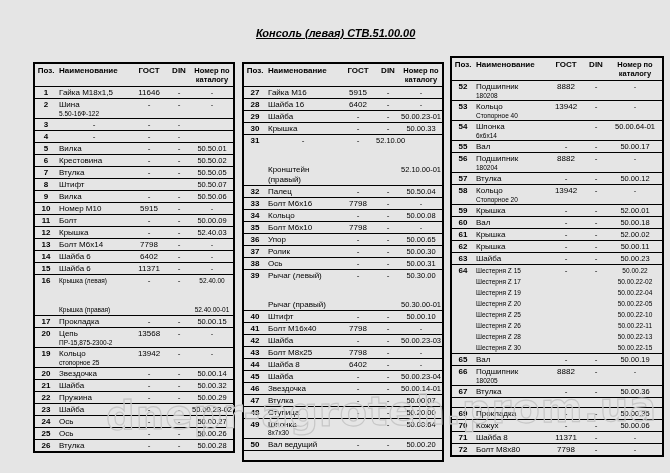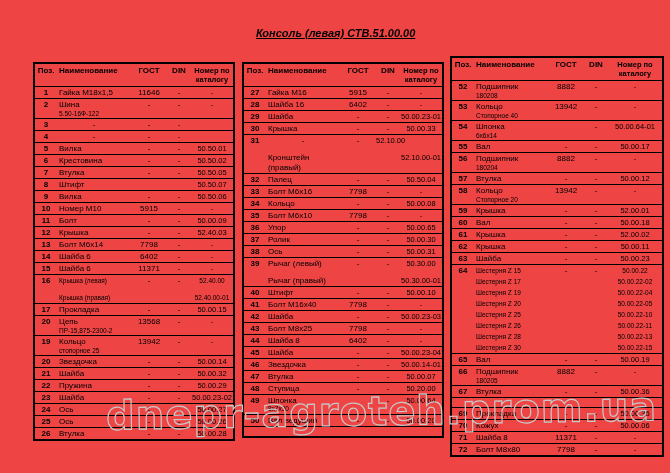--- a/index.html
+++ b/index.html
@@ -1,34 +1,34 @@
 <!DOCTYPE html>
 <html><head>
 <meta charset="utf-8">
 <style>
   html,body{margin:0;padding:0;background:#ffffff;}
-  #page{position:relative;width:670px;height:473px;background:#ef4444;overflow:hidden;
+  #page{position:relative;width:670px;height:473px;background:#e5e5e5;overflow:hidden;
         font-family:"Liberation Sans","DejaVu Sans",sans-serif;color:#000;}
 
   
   .title{position:absolute;left:256px;top:26px;font-size:11px;font-weight:bold;font-style:italic;z-index:2;}
   .title div{text-decoration:underline;line-height:14px;}
 
   
   .ptable{position:absolute;border:2px solid #000;background:transparent;z-index:1;font-size:8px;}
   .ptable.t0{left:33px;top:62px;width:198px;}
   .ptable.t1{left:242px;top:62px;width:198px;}
   .ptable.t2{left:450px;top:56px;width:210px;}
 
   .prow{border-top:1px solid #000;}
   .prow:first-child{border-top:none;}
   .prow.empty{min-height:9px;}
 
   .entry{display:grid;grid-template-columns:22px 74px 36px 24px 1fr;align-items:start;}
-  .entry.gap{margin-top:6px;}
+  .entry.gap{margin-top:18px;}
   .entry span{display:block;line-height:9.5px;padding:1px 0 0.5px 0;}
 
   .pos{text-align:center;font-weight:bold;}
   .nm{text-align:left;padding-left:2px !important;}
   .nm2{font-size:6.5px;line-height:8px;}
   .g,.d,.c{text-align:center;}
   .c{font-size:7.5px;}
 
   .phead .entry span{font-weight:bold;line-height:9px;padding-top:2px;padding-bottom:2px;}
   .phead .h-cat{padding:2px 2px;}

